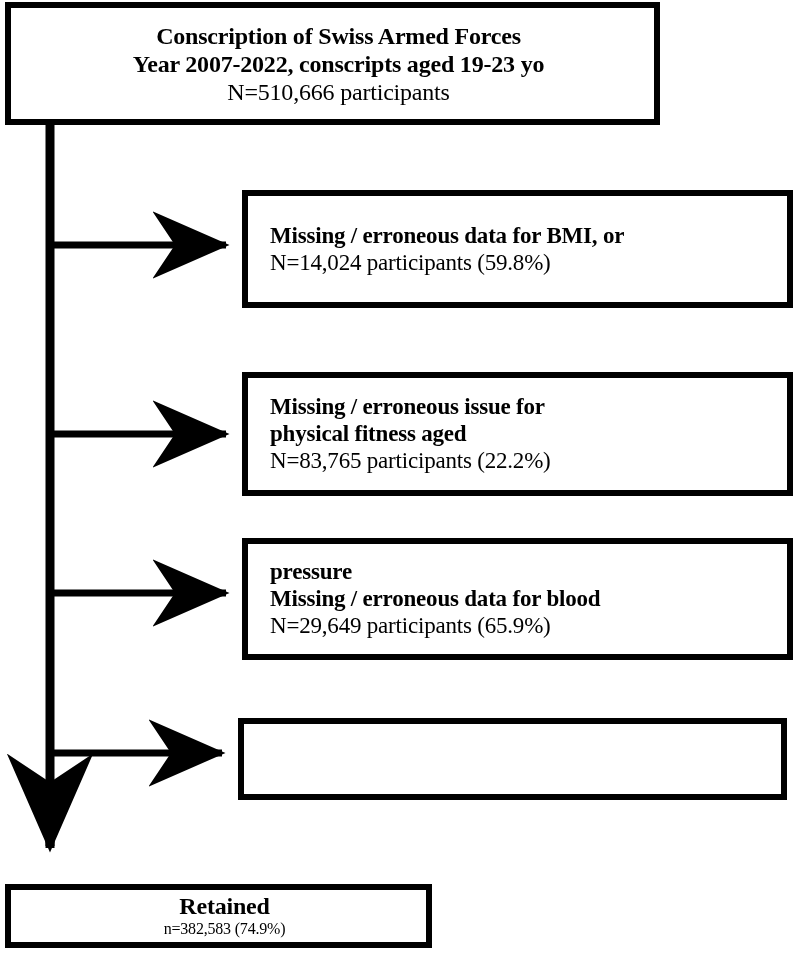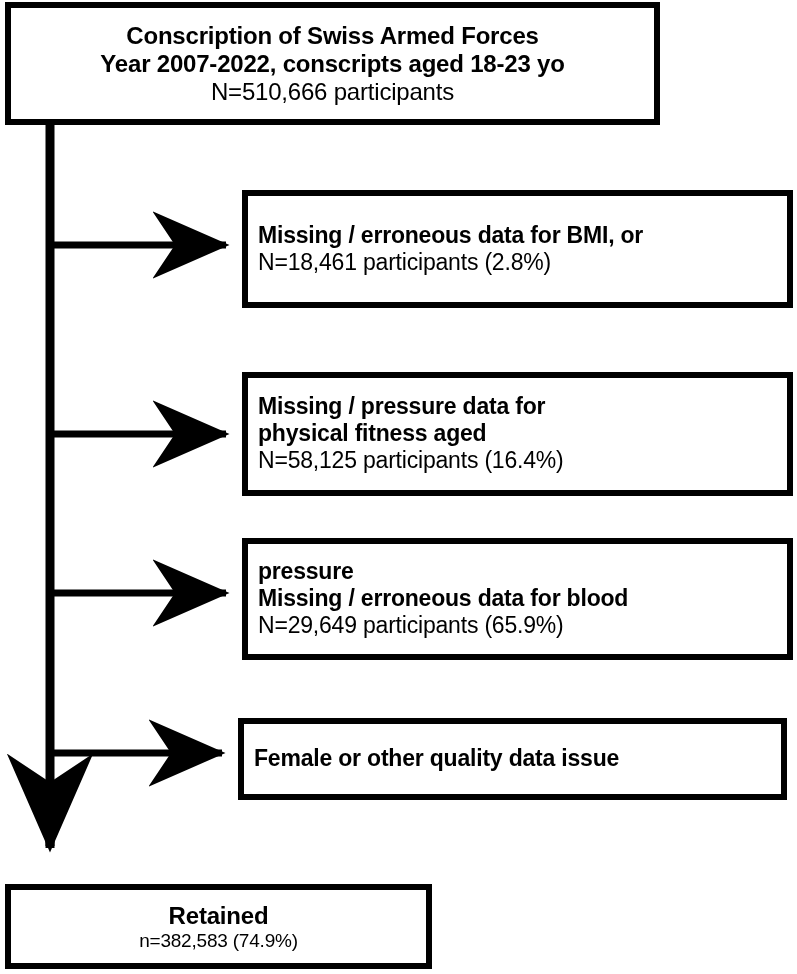--- a/index.html
+++ b/index.html
@@ -18,26 +18,27 @@
   }
   .box {
     position: absolute;
     box-sizing: border-box;
     background: #ffffff;
     border: 6px solid #000000;
     z-index: 3;
   }
   .box-inner {
     position: absolute;
-    left: 0;
+    left: 12px;
     right: 0;
     top: 50%;
     transform: translateY(-50%);
     padding: 0 10px;
     box-sizing: border-box;
+    font-family: Liberation Serif, serif;
   }
   .line {
     display: block;
     color: #000000;
     line-height: 1.18;
     white-space: nowrap;
   }
   .bold {
     font-weight: bold;
     font-size: 23px;
@@ -66,24 +67,24 @@
   #box-excl-0 { left: 242px; top: 190px; width: 551px; height: 118px; }
   #box-excl-1 { left: 242px; top: 372px; width: 551px; height: 124px; }
   #box-excl-2 { left: 242px; top: 538px; width: 551px; height: 122px; }
   #box-excl-3 { left: 238px; top: 718px; width: 549px; height: 82px; }
 
   
   #box-retained {
     left: 5px;
     top: 884px;
     width: 427px;
-    height: 85px;
+    height: 64px;
   }
   #box-retained .bold { font-size: 24px; }
-  #box-retained .plain { font-size: 19px; }
+  #box-retained .plain { font-size: 16px; }
 
   
   #connectors {
     position: absolute;
     left: 0;
     top: 0;
     width: 797px;
     height: 974px;
     z-index: 1;
   }
@@ -118,51 +119,50 @@
       <line x1="50" y1="593" x2="226" y2="593" stroke="#000000" stroke-width="7" marker-end="url(#arrowR)"></line>
     </g>
     <g>
       <line x1="50" y1="753" x2="222" y2="753" stroke="#000000" stroke-width="7" marker-end="url(#arrowR)"></line>
     </g>
   </svg>
 
   <div class="box" id="box-source">
     <div class="box-inner">
       <span class="line bold center">Conscription of Swiss Armed Forces</span>
-      <span class="line bold center">Year 2007-2022, conscripts aged 18-23 yo</span>
+      <span class="line bold center">Year 2007-2022, conscripts aged 19-23 yo</span>
       <span class="line plain center">N=510,666 participants</span>
     </div>
   </div>
 
   <div class="box" id="box-excl-0">
     <div class="box-inner">
       <span class="line bold left">Missing / erroneous data for BMI, or</span>
-      <span class="line plain left">N=18,461 participants (2.8%)</span>
+      <span class="line plain left">N=14,024 participants (59.8%)</span>
     </div>
   </div>
 
   <div class="box" id="box-excl-1">
     <div class="box-inner">
-      <span class="line bold left">Missing / pressure data for</span>
+      <span class="line bold left">Missing / erroneous issue for</span>
       <span class="line bold left">physical fitness aged</span>
-      <span class="line plain left">N=58,125 participants (16.4%)</span>
+      <span class="line plain left">N=83,765 participants (22.2%)</span>
     </div>
   </div>
 
   <div class="box" id="box-excl-2">
     <div class="box-inner">
       <span class="line bold left">pressure</span>
       <span class="line bold left">Missing / erroneous data for blood</span>
       <span class="line plain left">N=29,649 participants (65.9%)</span>
     </div>
   </div>
 
   <div class="box" id="box-excl-3">
     <div class="box-inner">
-      <span class="line bold left">Female or other quality data issue</span>
     </div>
   </div>
 
   <div class="box" id="box-retained">
     <div class="box-inner">
       <span class="line bold center">Retained</span>
       <span class="line plain center">n=382,583 (74.9%)</span>
     </div>
   </div>
 

